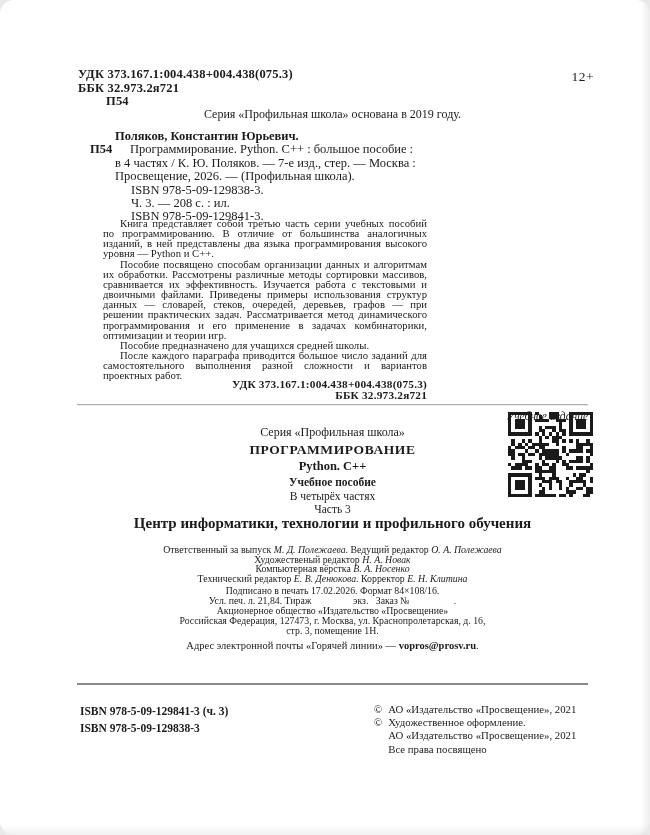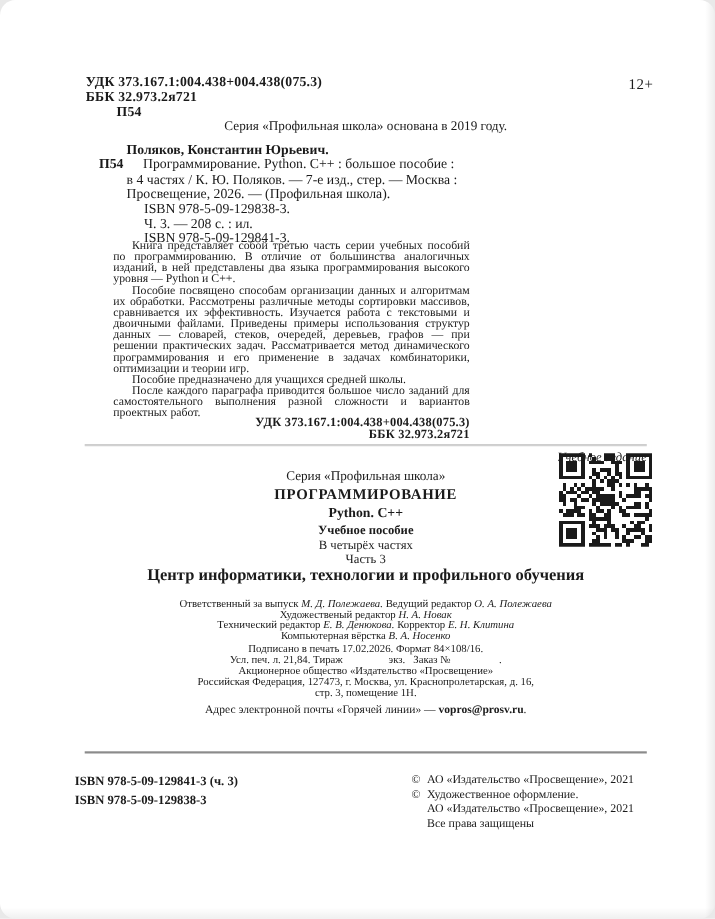--- a/index.html
+++ b/index.html
@@ -45,21 +45,21 @@
   #imprint .part{font-size:11.5px;margin-bottom:0;}
   #imprint .center{font-size:15px;font-weight:bold;margin-top:1px;}
 
   #qr{left:508px;top:412px;width:85px;height:85px;}
 
   #credits{left:60px;top:545px;width:545px;text-align:center;font-size:9.8px;line-height:9.6px;}
   #print-info{left:60px;top:586px;width:545px;text-align:center;font-size:9.8px;line-height:10px;}
   #print-info .pre{white-space:pre;}
   #email-line{left:60px;top:640px;width:545px;text-align:center;font-size:10.5px;}
 
-  #bottom-isbn{left:68px;top:703px;font-size:11.5px;line-height:17px;font-weight:bold;}
+  #bottom-isbn{left:80px;top:703px;font-size:11.5px;line-height:17px;font-weight:bold;}
   #copyright{left:374px;top:703px;width:216px;font-size:10.8px;line-height:13.2px;}
   .copy-entry{display:flex;gap:6px;}
   .copy-entry .sym{flex:0 0 auto;}
 
   .edge-right{position:absolute;right:0;top:0;width:9px;height:100%;
               background:linear-gradient(to right,rgba(0,0,0,0),rgba(0,0,0,.07));}
   .edge-bottom{position:absolute;left:0;bottom:0;width:100%;height:10px;
                background:linear-gradient(to bottom,rgba(0,0,0,0),rgba(0,0,0,.06));}
 </style>
 </head>
@@ -432,22 +432,22 @@
         <rect x="16" y="24" width="1" height="1"></rect>
         <rect x="18" y="24" width="1" height="1"></rect>
         <rect x="22" y="24" width="1" height="1"></rect>
         <rect x="23" y="24" width="1" height="1"></rect>
       </g>
     </svg>
 
   <div class="abs" id="credits">
     <div><span>Ответственный за выпуск </span><span class="it">М. Д. Полежаева.</span><span> Ведущий редактор </span><span class="it">О. А. Полежаева</span></div>
     <div><span>Художественый редактор </span><span class="it">Н. А. Новак</span></div>
+    <div><span>Компьютерная вёрстка </span><span class="it">В. А. Носенко</span></div>
     <div><span>Технический редактор </span><span class="it">Е. В. Денюкова.</span><span> Корректор </span><span class="it">Е. Н. Клитина</span></div>
-    <div><span>Компьютерная вёрстка </span><span class="it">В. А. Носенко</span></div>
   </div>
 
   <div class="abs" id="print-info">
     <div>Подписано в печать 17.02.2026. Формат 84×108/16.</div>
     <div class="pre">Усл. печ. л. 21,84. Тираж                 экз.   Заказ №                  .</div>
     <div>Акционерное общество «Издательство «Просвещение»</div>
     <div>Российская Федерация, 127473, г. Москва, ул. Краснопролетарская, д. 16,</div>
     <div>стр. 3, помещение 1Н.</div>
   </div>
 
@@ -465,20 +465,20 @@
   <div class="abs" id="copyright">
     <div class="copy-entry">
       <span class="sym">©</span>
       <span>АО «Издательство «Просвещение», 2021</span>
     </div>
     <div class="copy-entry">
       <span class="sym">©</span>
       <span>
         <span>Художественное оформление.</span><br>
         <span>АО «Издательство «Просвещение», 2021</span><br>
-        <span>Все права защищены</span>
+        <span>Все права посвящено</span>
       </span>
     </div>
   </div>
 
   <div class="edge-right"></div>
   <div class="edge-bottom"></div>
 </div>
 
 </body></html>

